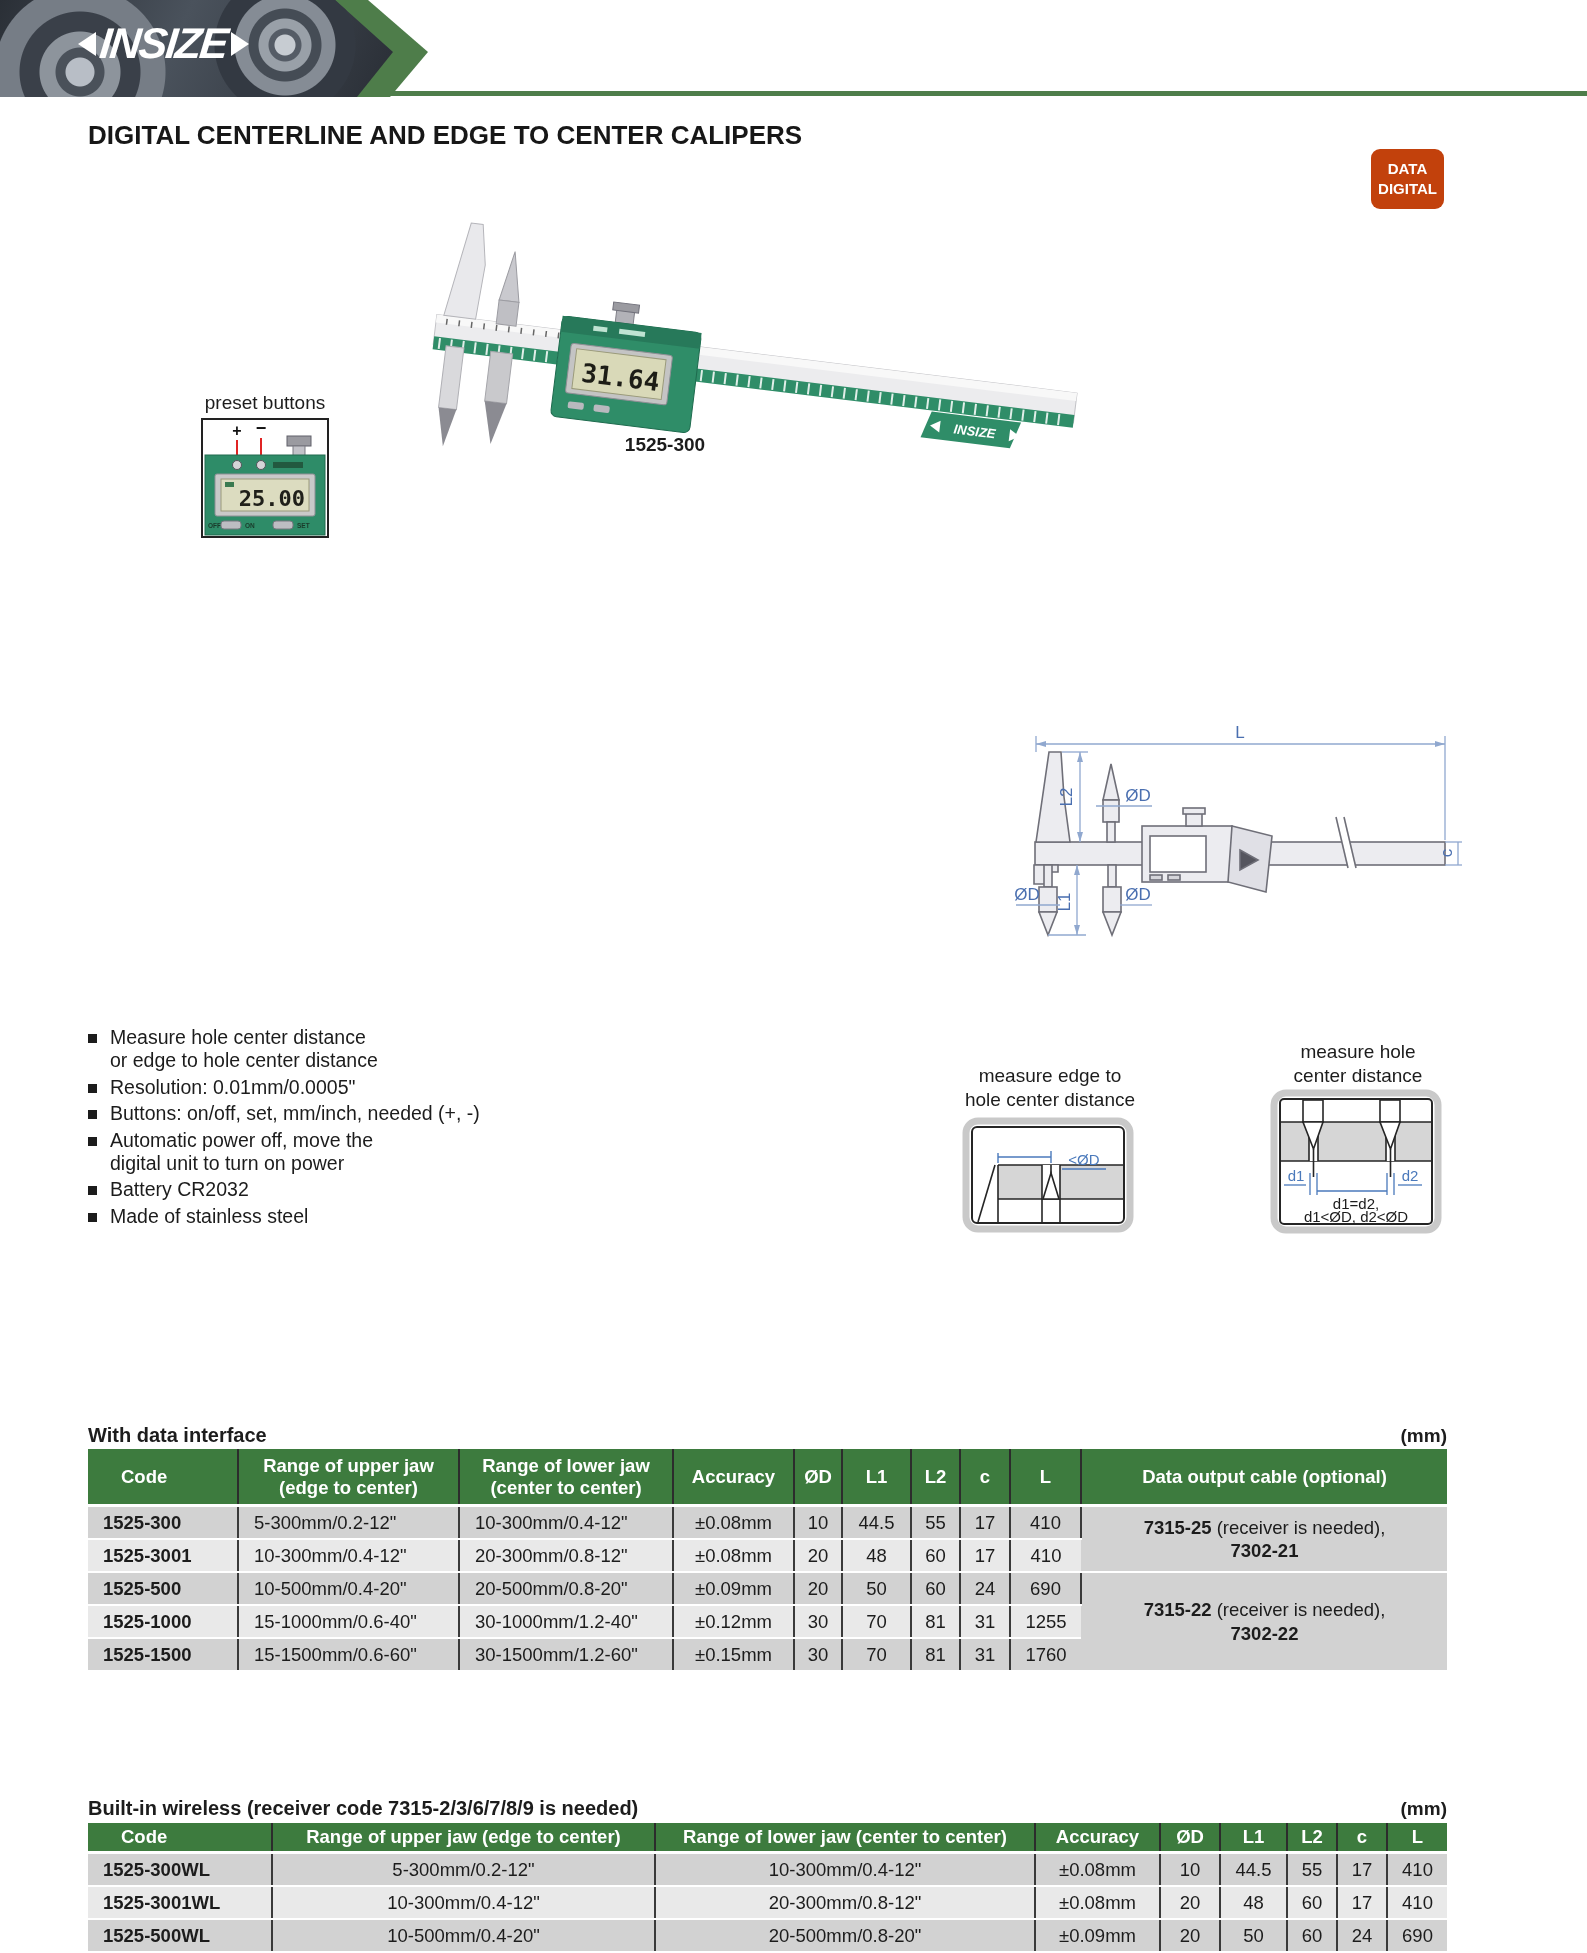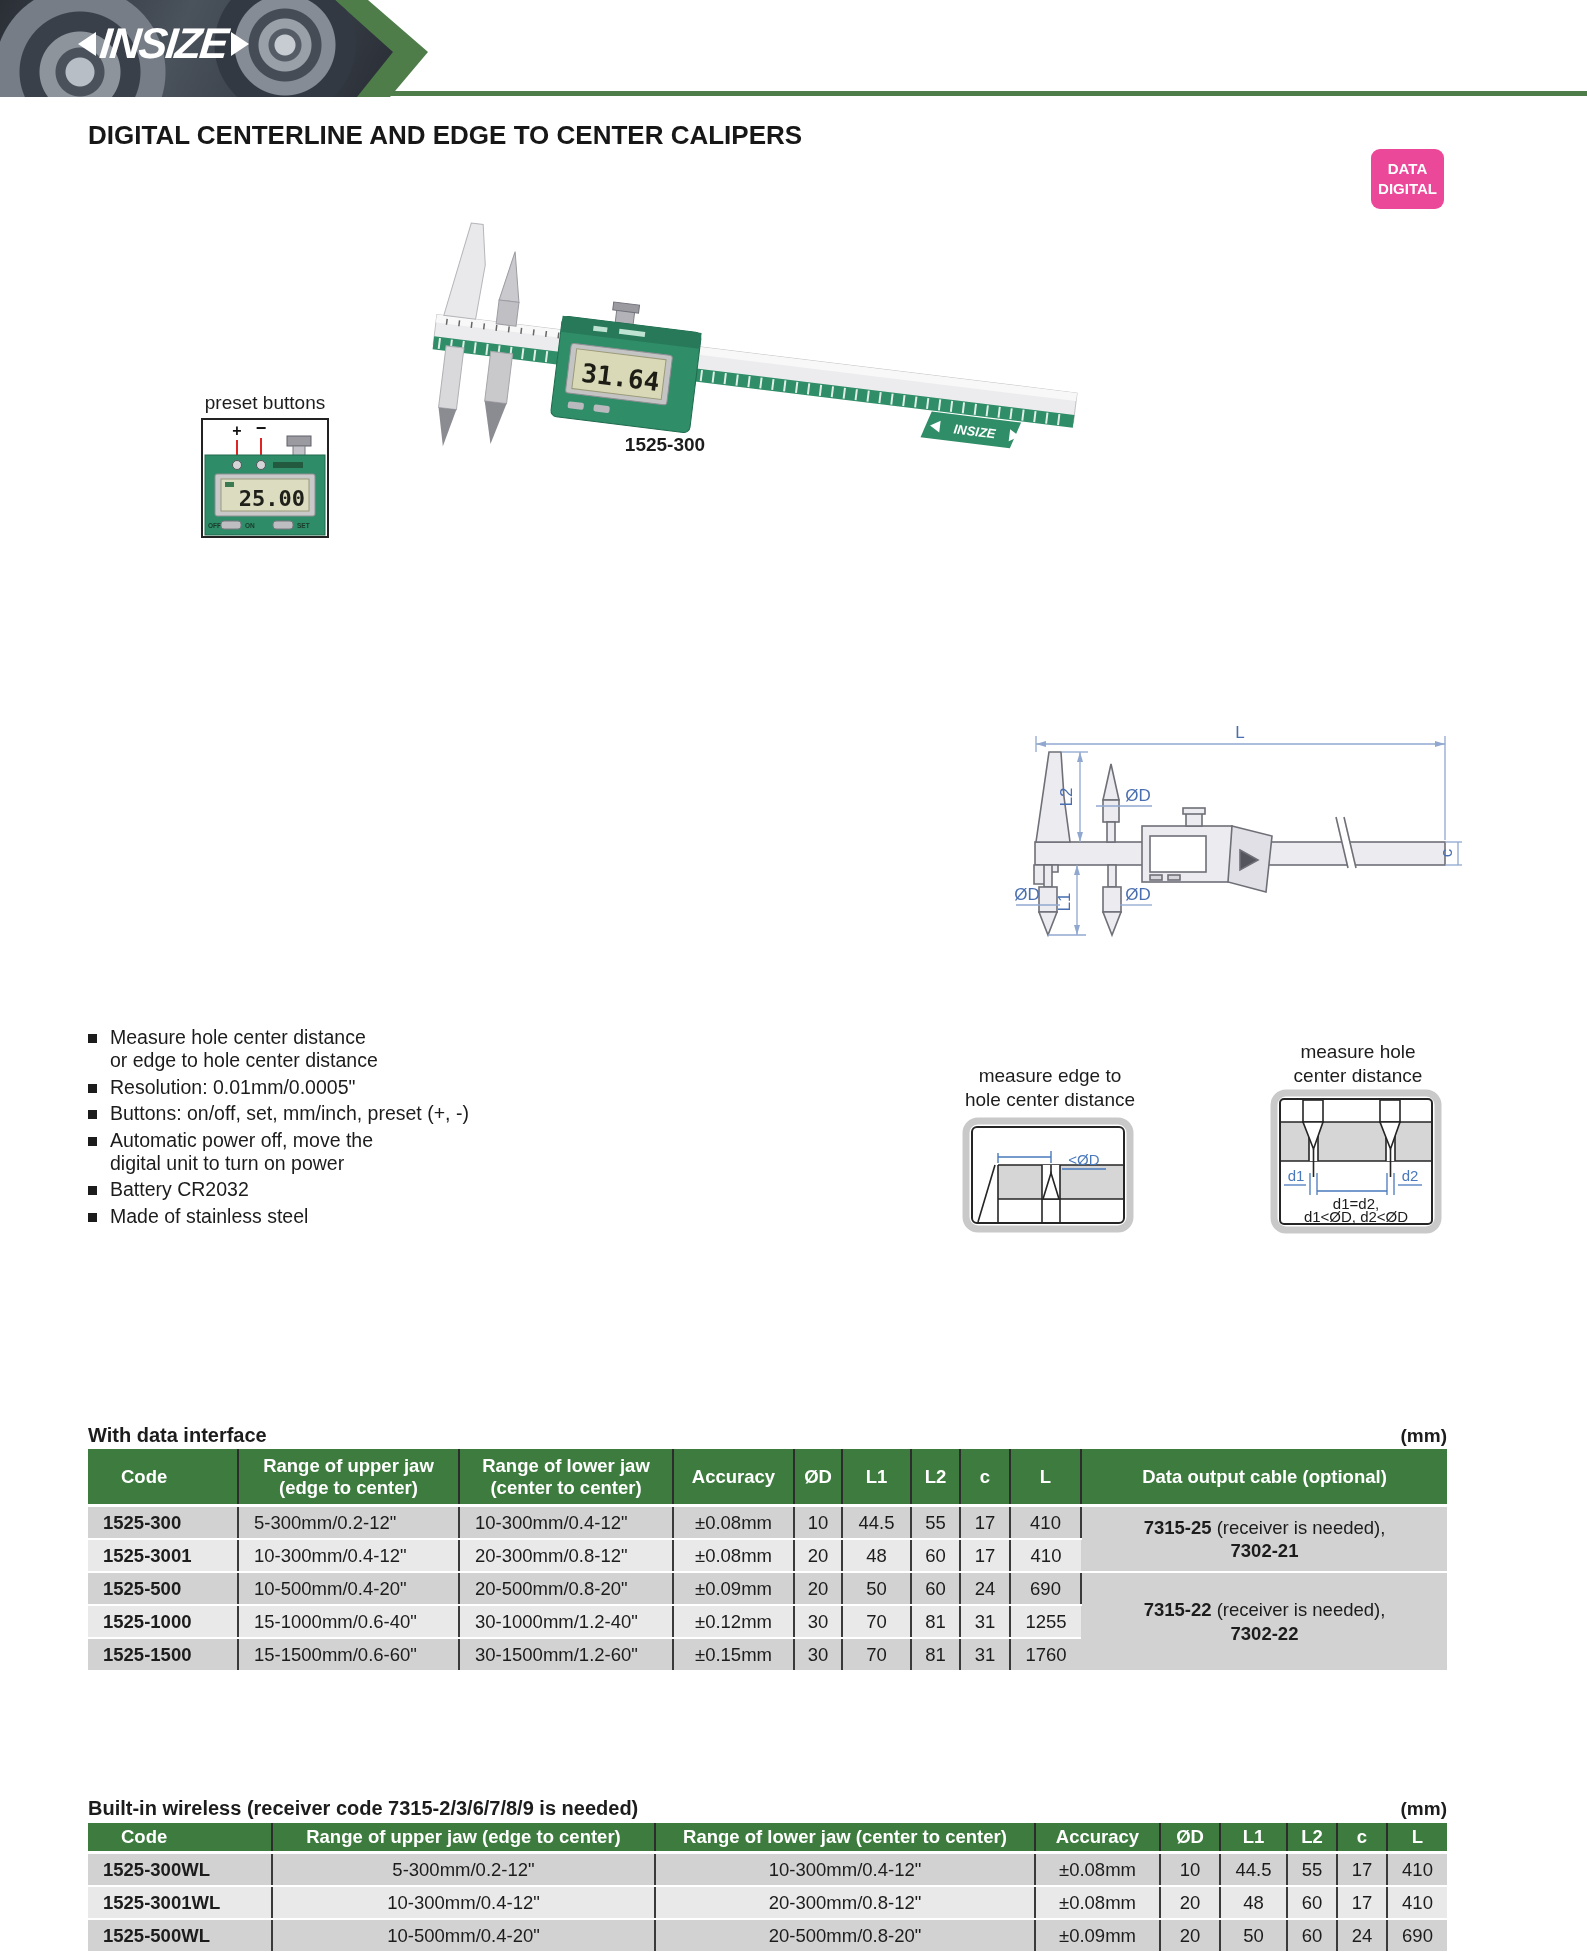--- a/index.html
+++ b/index.html
@@ -20,21 +20,21 @@
     clip-path:polygon(0 0,335px 0,393px 52px,357px 97px,0 97px);}
   .logo{position:absolute;left:78px;top:22px;display:flex;align-items:center;}
   .logo-text{color:#fff;font-size:43px;font-weight:bold;font-style:italic;letter-spacing:-2px;
     transform:skewX(-6deg);line-height:1;}
   .tri{width:0;height:0;border-top:12px solid transparent;border-bottom:12px solid transparent;}
   .tri.left{border-right:18px solid #fff;margin-right:4px;}
   .tri.right{border-left:18px solid #fff;margin-left:4px;}
 
   
   .page-title{position:absolute;left:88px;top:120px;font-size:26px;font-weight:bold;color:#171717;}
-  .badge{position:absolute;left:1371px;top:149px;width:73px;height:60px;background:#ec4899;
+  .badge{position:absolute;left:1371px;top:149px;width:73px;height:60px;background:#c2410c;
     border-radius:9px;color:#fff;font-weight:bold;font-size:15px;text-align:center;
     display:flex;flex-direction:column;justify-content:center;line-height:1.35;}
 
   
   .cap{position:absolute;font-size:19px;text-align:center;white-space:pre-line;line-height:1.25;}
   .model-cap{position:absolute;left:565px;top:434px;width:200px;text-align:center;
     font-size:19px;font-weight:bold;}
 
   
   .features{position:absolute;left:88px;top:1026px;width:580px;}
@@ -226,21 +226,21 @@
         <span class="sq"></span>
         <div class="ftxt">Measure hole center distance
 or edge to hole center distance</div>
       </div>
     <div class="feat">
         <span class="sq"></span>
         <div class="ftxt">Resolution: 0.01mm/0.0005"</div>
       </div>
     <div class="feat">
         <span class="sq"></span>
-        <div class="ftxt">Buttons: on/off, set, mm/inch, preset (+, -)</div>
+        <div class="ftxt">Buttons: on/off, set, mm/inch, needed (+, -)</div>
       </div>
     <div class="feat">
         <span class="sq"></span>
         <div class="ftxt">Automatic power off, move the
 digital unit to turn on power</div>
       </div>
     <div class="feat">
         <span class="sq"></span>
         <div class="ftxt">Battery CR2032</div>
       </div>

